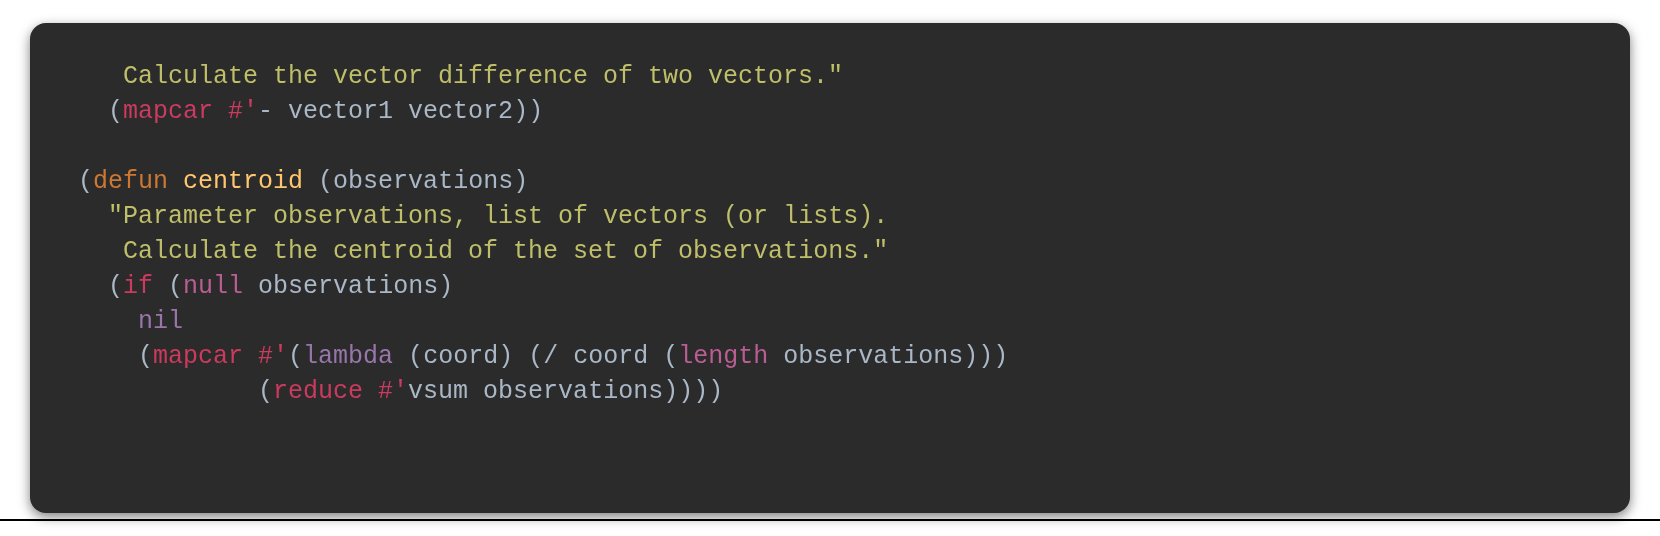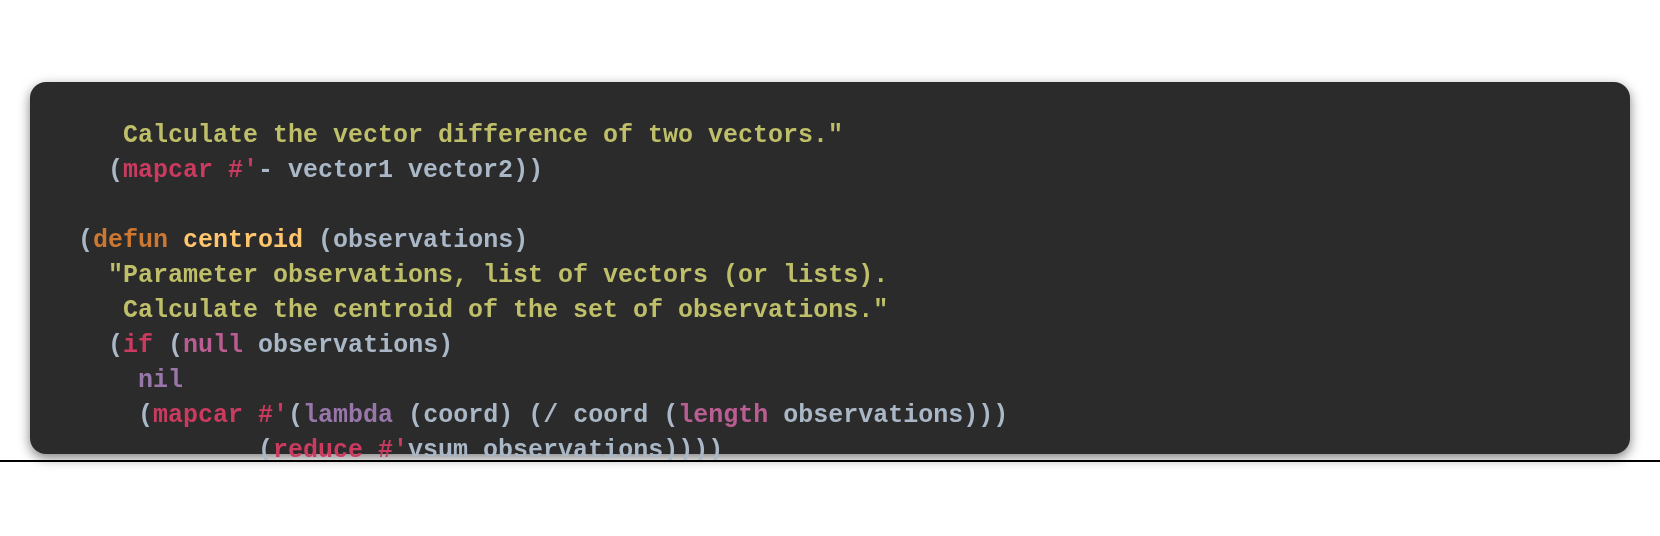--- a/index.html
+++ b/index.html
@@ -12,26 +12,25 @@
       width: 1660px;
       height: 536px;
       display: flex;
       align-items: center;
       justify-content: center;
       font-family: 'Consolas', 'Monaco', 'Courier New', monospace;
     }
     .code-container {
       background: #2b2b2b;
       width: 1600px;
-      height: 372px;
+      height: 490px;
       border-radius: 16px;
       box-shadow: 0 4px 12px rgba(0,0,0,0.5);
       padding: 36px 48px;
       position: relative;
-      font-weight: bold;
     }
     .bottom-line {
       position: absolute;
       bottom: -8px;
       left: -30px;
       right: -30px;
       height: 2px;
       background: #000;
     }
     pre {

